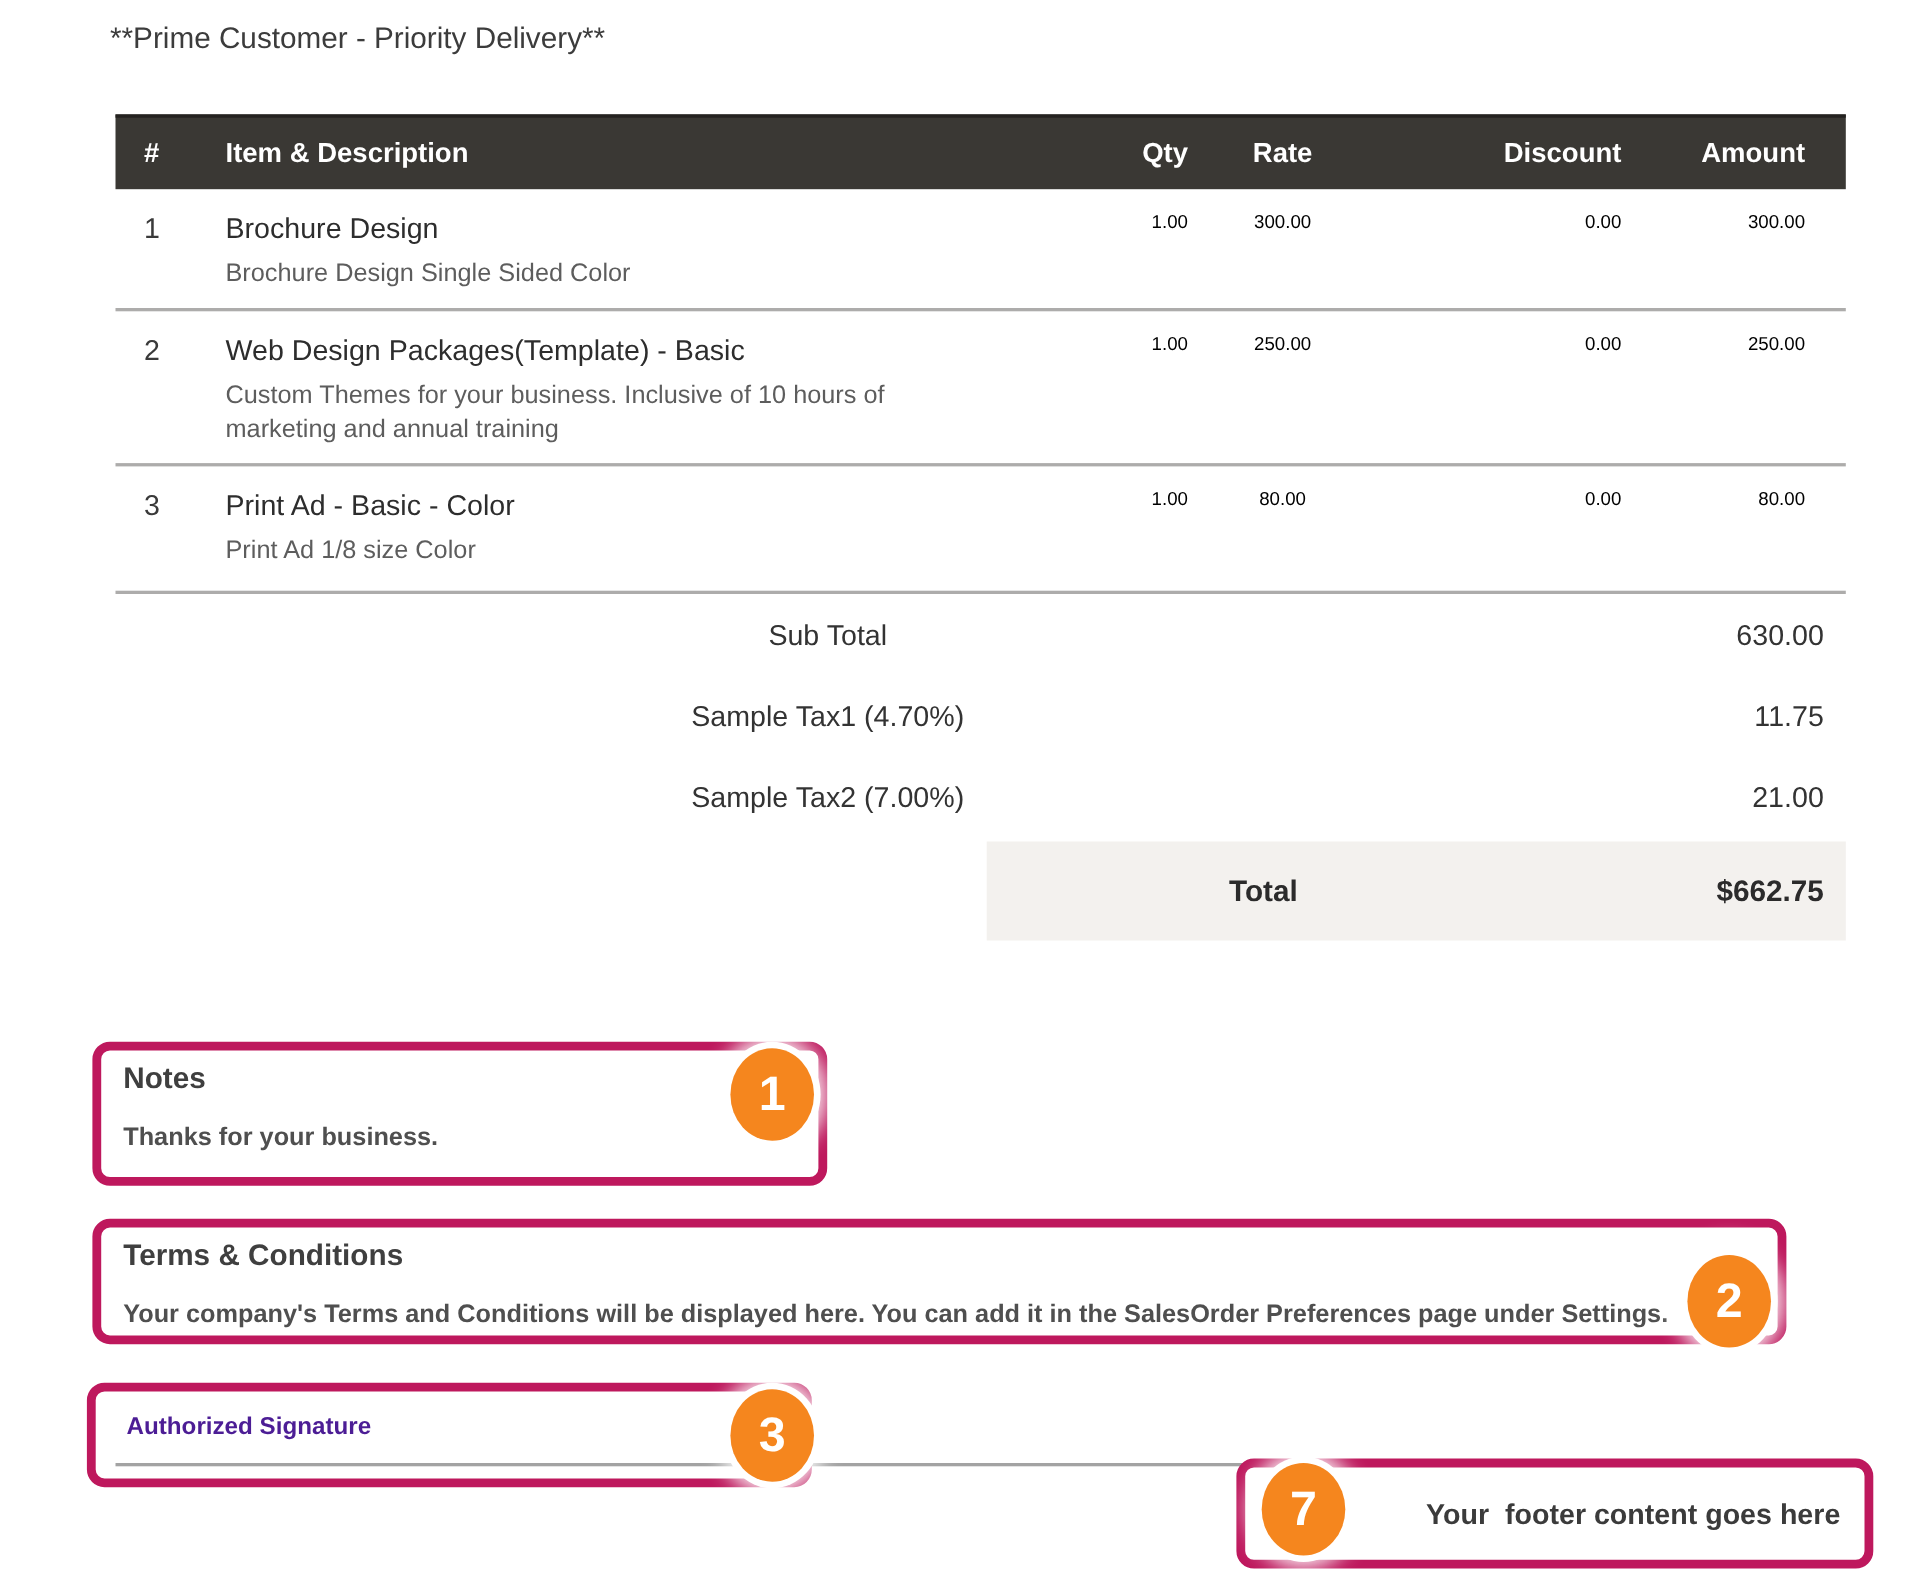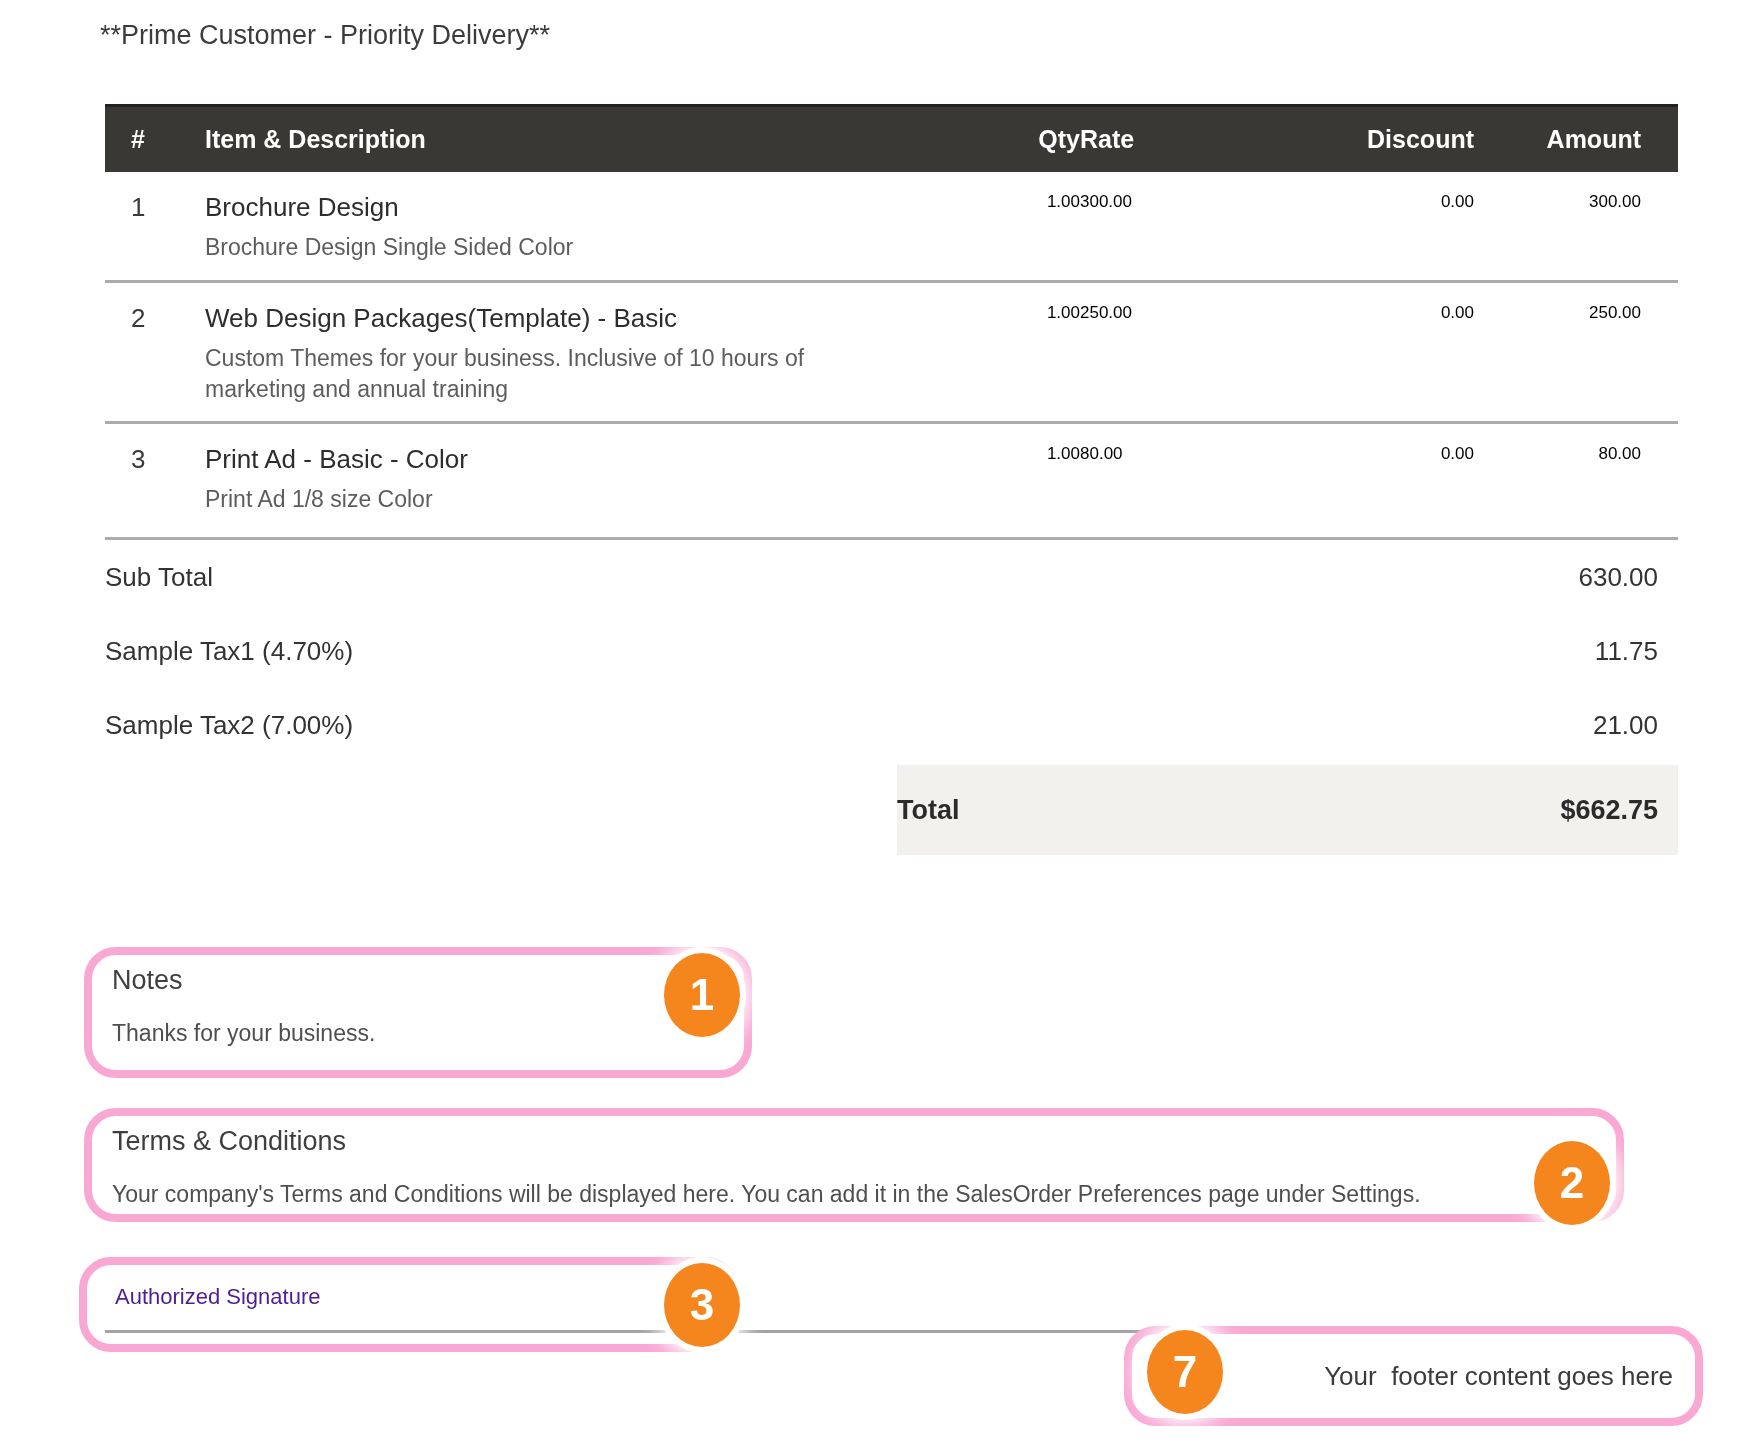--- a/index.html
+++ b/index.html
@@ -19,47 +19,47 @@
   .items-table{position:absolute;left:105px;top:104px;width:1573px;}
   .thead{
     display:flex;align-items:center;
     background:#3A3834;border-top:3px solid #242220;
     height:68px;color:#ffffff;font-size:25px;font-weight:600;
     box-sizing:border-box;
   }
   .c-num{width:100px;padding-left:26px;box-sizing:border-box;flex:0 0 auto;}
   .c-item{width:700px;flex:0 0 auto;}
   .c-qty{width:175px;text-align:right;flex:0 0 auto;}
-  .c-rate{width:172px;text-align:left;flex:0 0 auto;}
+  .c-rate{width:172px;text-align:center;flex:0 0 auto;}
   .c-disc{width:222px;text-align:right;flex:0 0 auto;}
   .c-amt{width:204px;text-align:right;padding-right:37px;box-sizing:border-box;flex:0 0 auto;}
   .trow{
     display:flex;align-items:flex-start;
     border-bottom:3px solid #ADACAB;
     padding-top:20px;padding-bottom:16px;box-sizing:border-box;
   }
   .trow.r1{min-height:111px;} .trow.r2{min-height:141px;} .trow.r3{min-height:116px;}
   .cell-num{font-size:26px;color:#3a3a3a;}
   .item-title{font-size:26px;color:#2d2d2d;}
   .item-desc{font-size:23px;color:#5d5d5d;margin-top:9px;line-height:31px;max-width:670px;}
   .num{font-size:17px;color:#000000;}
   
   .totals{position:absolute;left:105px;top:540px;width:1573px;}
   .tot-row{display:flex;align-items:center;height:74px;}
-  .tot-label{flex:1;text-align:left;font-size:26px;color:#333333;}
+  .tot-label{flex:1;text-align:center;font-size:26px;color:#333333;}
   .tot-value{width:278px;text-align:right;padding-right:20px;box-sizing:border-box;font-size:26px;color:#333333;}
   .total-bar{
     margin-left:792px;margin-top:3px;width:781px;height:90px;
     background:#F3F1EE;display:flex;align-items:center;
   }
   .total-bar .tot-label,.total-bar .tot-value{font-weight:700;font-size:27px;color:#2b2b2b;}
   
   .obox{
-    position:absolute;border:8px solid #f9a8d4;border-radius:32px;
-    box-sizing:border-box;background:transparent;z-index:2;
+    position:absolute;border:8px solid #be185d;border-radius:16px;
+    box-sizing:border-box;background:transparent;z-index:2;font-weight:bold;
   }
   .box-notes{left:84px;top:947px;width:668px;height:131px;padding:10px 0 0 20px;}
   .box-terms{left:84px;top:1108px;width:1540px;height:114px;padding:10px 0 0 20px;}
   .box-sig{left:79px;top:1257px;width:659px;height:95px;padding:19px 0 0 28px;}
   .box-footer{
     left:1124px;top:1326px;width:579px;height:100px;
     display:flex;align-items:center;justify-content:flex-end;
     padding-right:22px;
   }
   .sec-heading{font-size:27px;color:#3f3f3f;}

